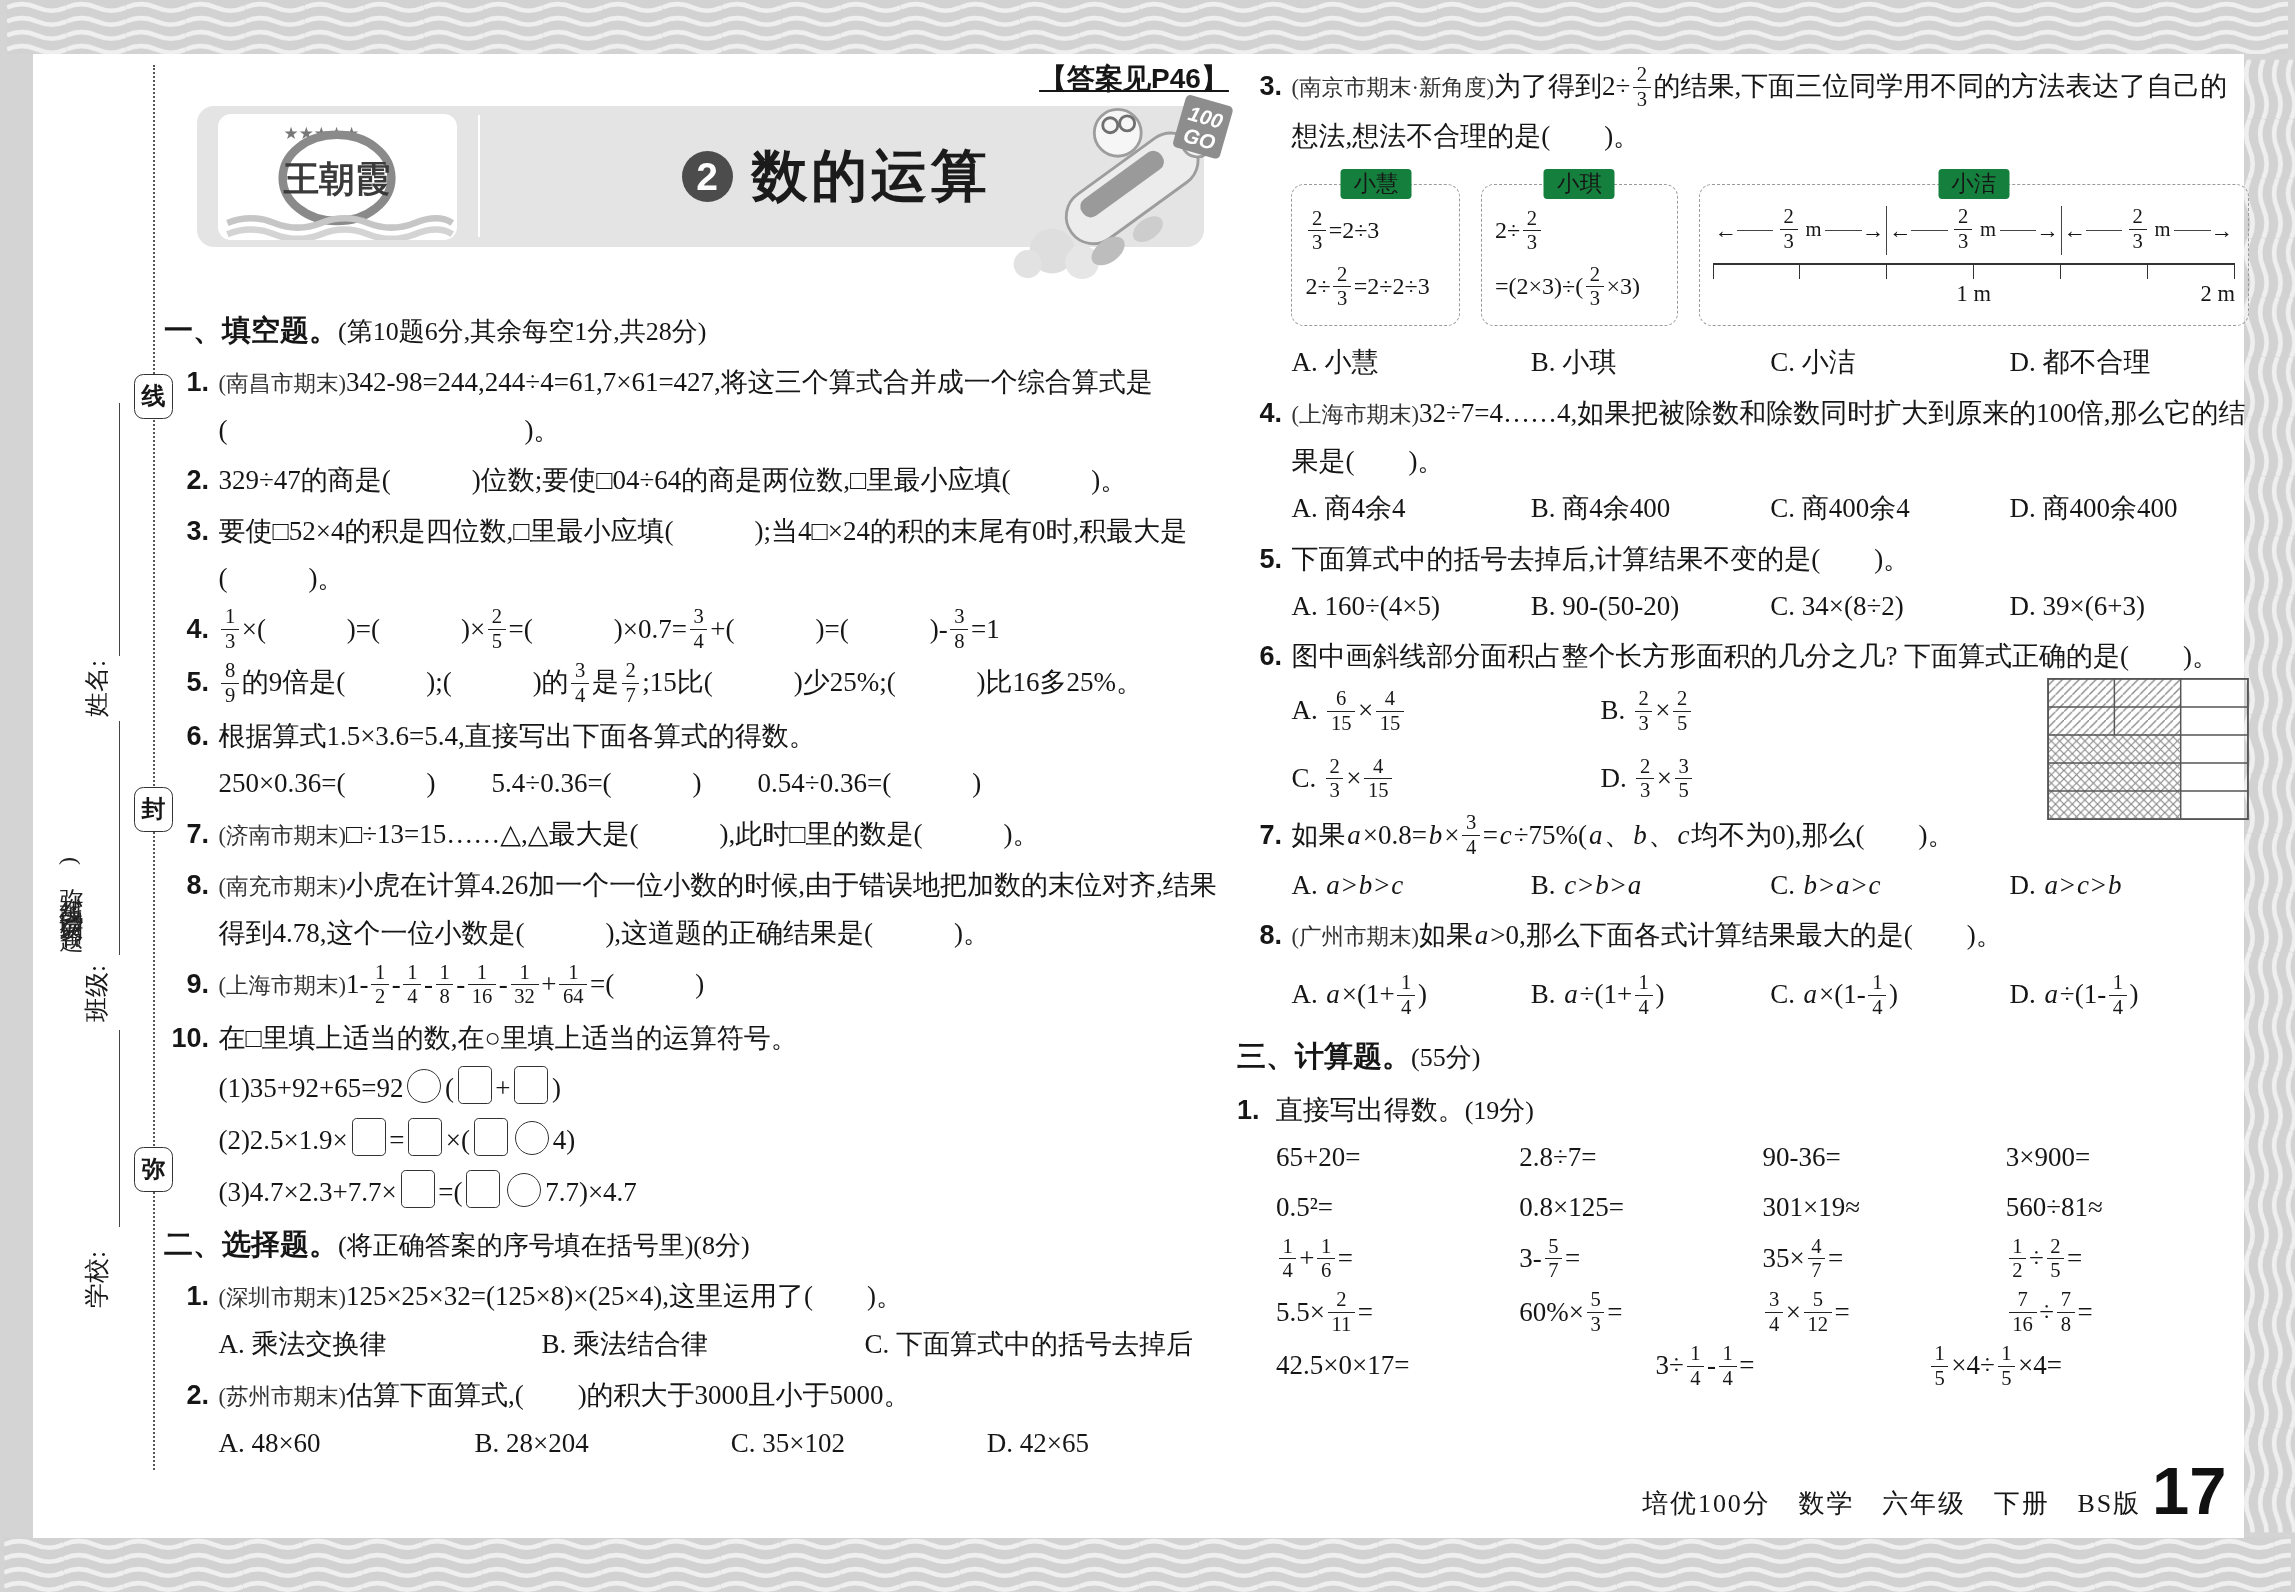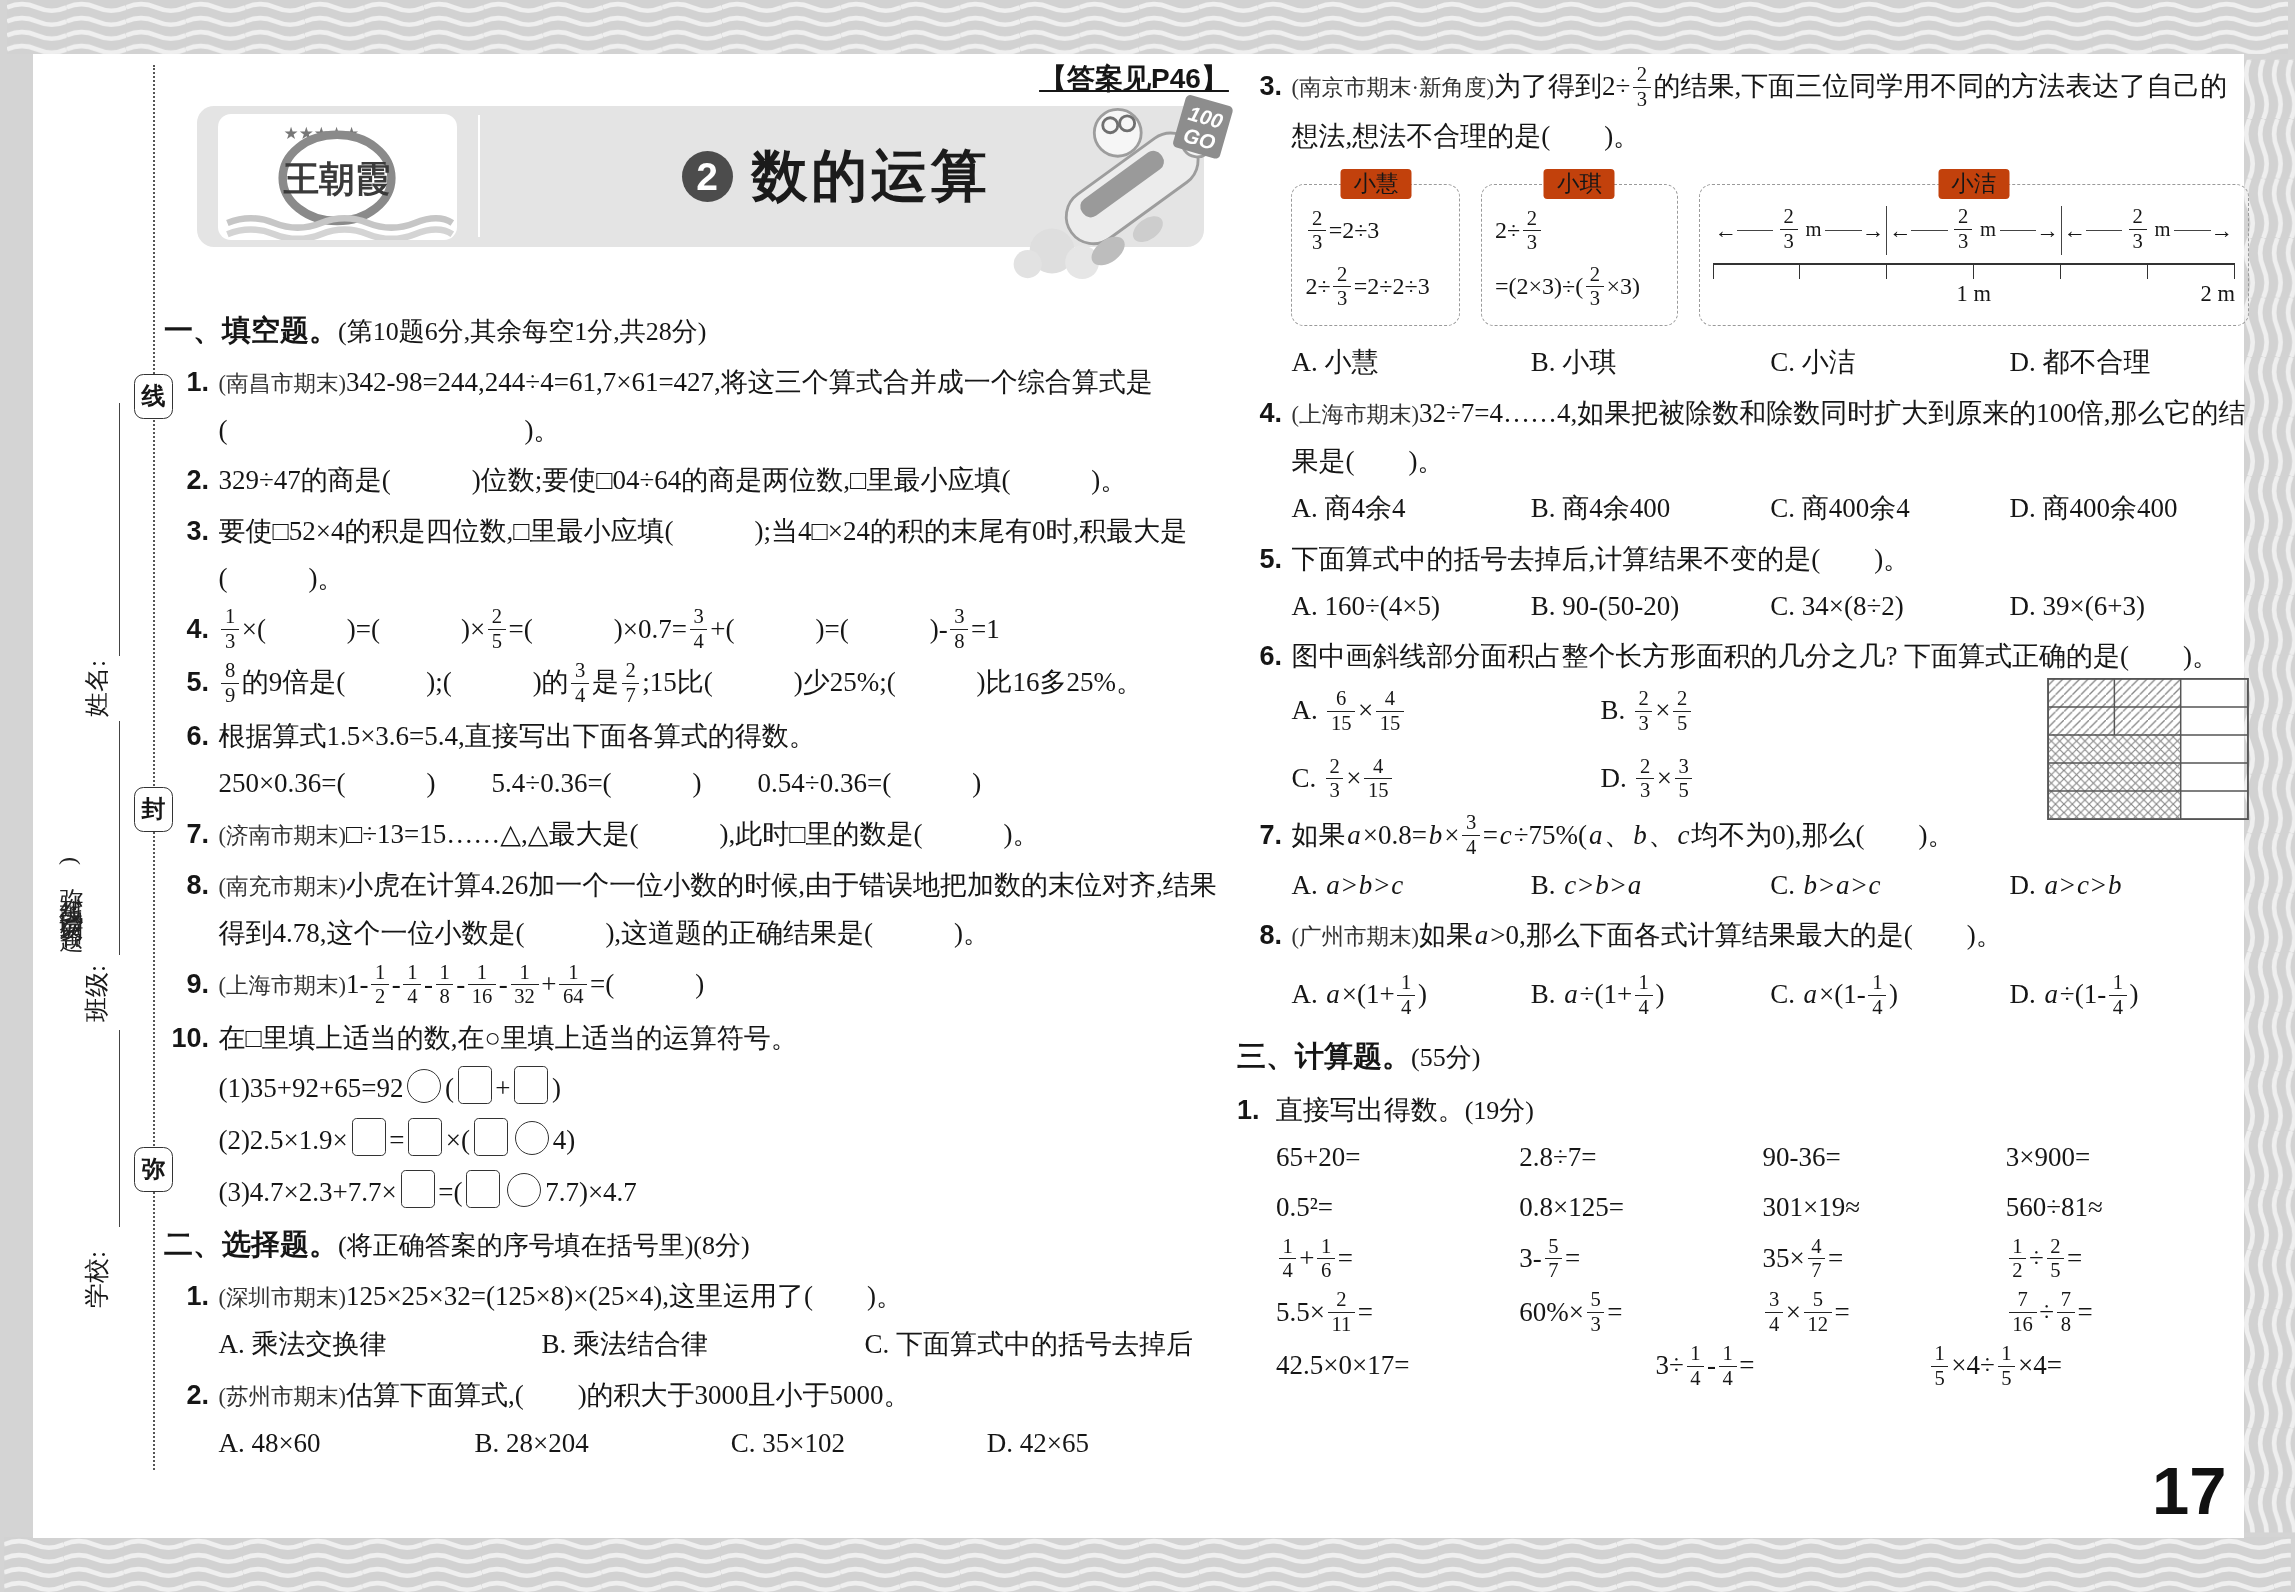--- a/index.html
+++ b/index.html
@@ -83,21 +83,21 @@
   .opts-3 .opt:last-child{width:auto;}
   .opts-4 .opt{width:25%;}
   .opts-grid{display:grid;grid-template-columns:309px 309px;row-gap:7.5px;width:637px;}
   .opts-grid .opt{line-height:60px;}
   .opts-tall .opt{line-height:69px;}
 
   
   .students{display:flex;gap:20.6px;margin:24px 0 13px 0;}
   .stu{position:relative;border:1.9px dashed #9a9a9a;border-radius:13px;padding:17px 13px 9.4px 13px;min-height:142px;box-sizing:border-box;}
   .stu-name{position:absolute;top:-16px;left:50%;transform:translateX(-50%);
-            background:#c2410c;padding:0.9px 13px;font-size:22.5px;line-height:28px;border-radius:3.7px;white-space:nowrap;}
+            background:#15803d;padding:0.9px 13px;font-size:22.5px;line-height:28px;border-radius:3.7px;white-space:nowrap;}
   .stu-line{line-height:56px;font-size:24px;}
   .stu-1{width:169px;}
   .stu-2{width:197px;}
   .stu-3{flex:1;}
   
   .nl{margin-top:3.7px;}
   .nl-top{display:flex;}
   .nl-seg{flex:1;display:flex;align-items:center;font-size:20.6px;padding:0 1.9px;}
   .nl-seg + .nl-seg{border-left:1.9px solid #444;}
   .nl-seg .ln{flex:1;border-top:1.9px solid #444;}
@@ -594,15 +594,16 @@
               <span class="n">1</span>
               <span class="d">5</span>
             </span>×4÷<span class="fr">
               <span class="n">1</span>
               <span class="d">5</span>
             </span>×4=</span>
         </div>
       </div>
   </div>
 
+  <div class="footer-text">培优100分　数学　六年级　下册　BS版</div>
   <div class="page-no">17</div>
 </div>
 
 
 </body></html>

